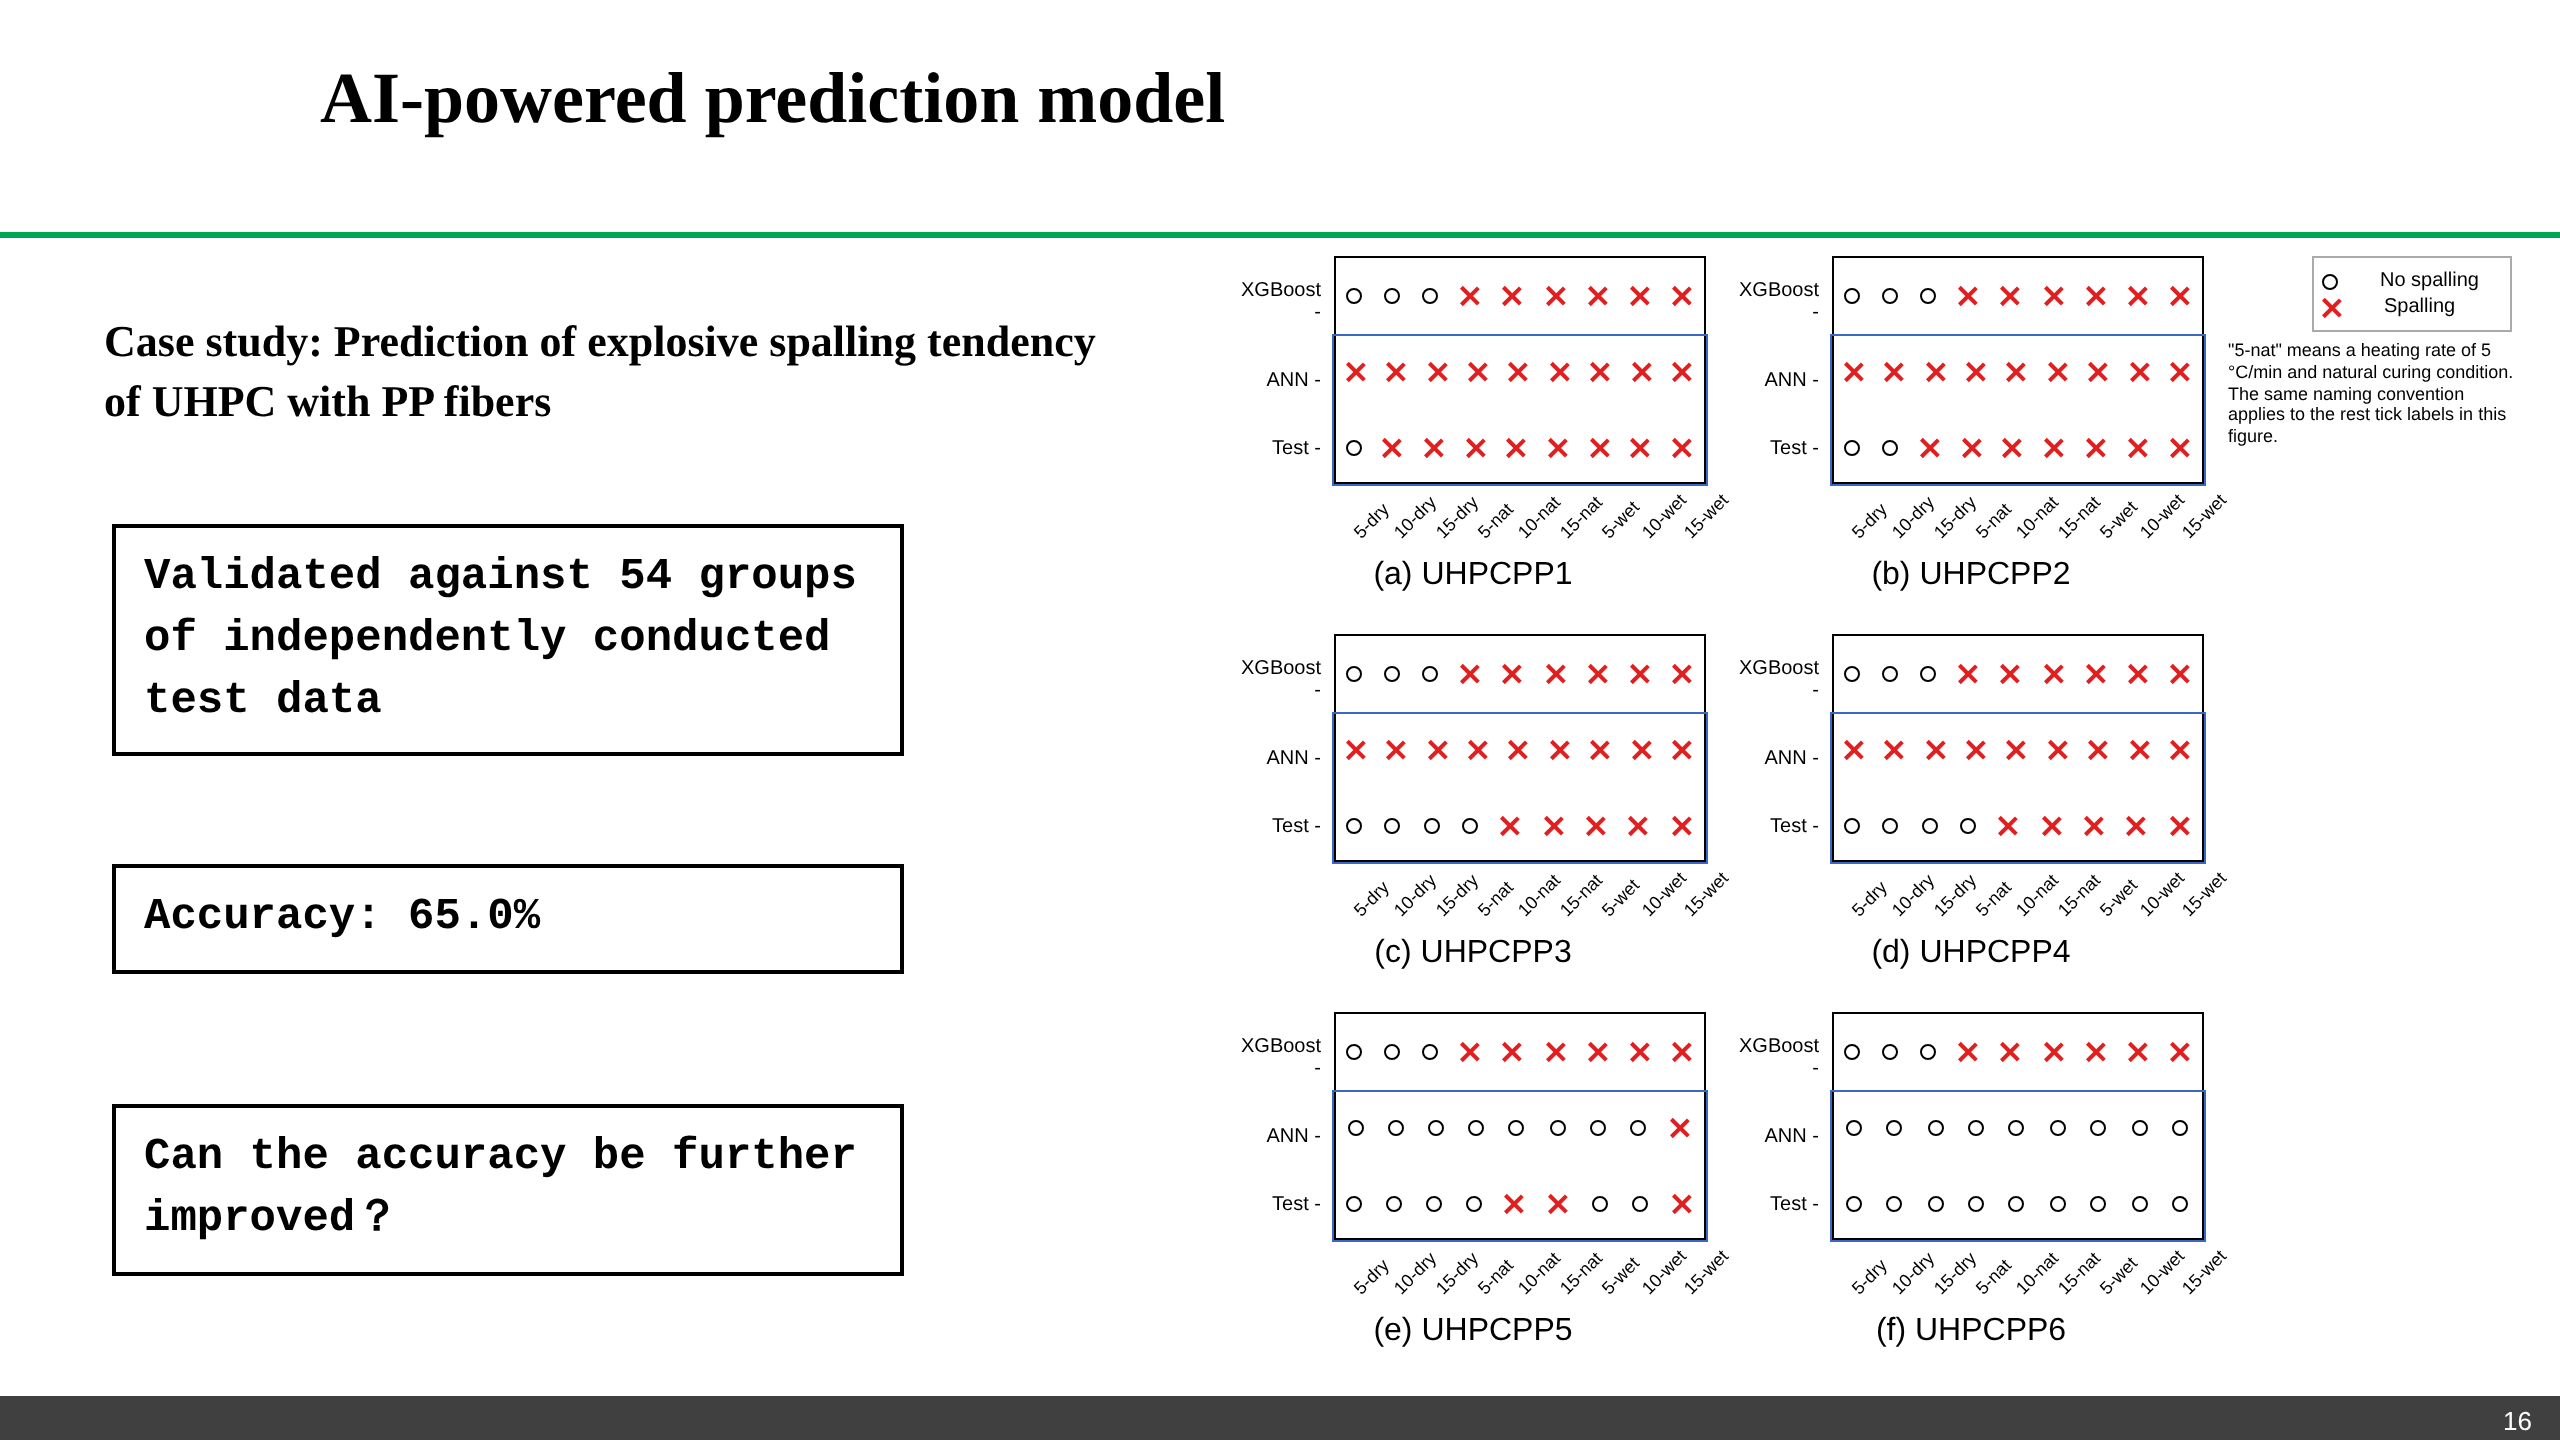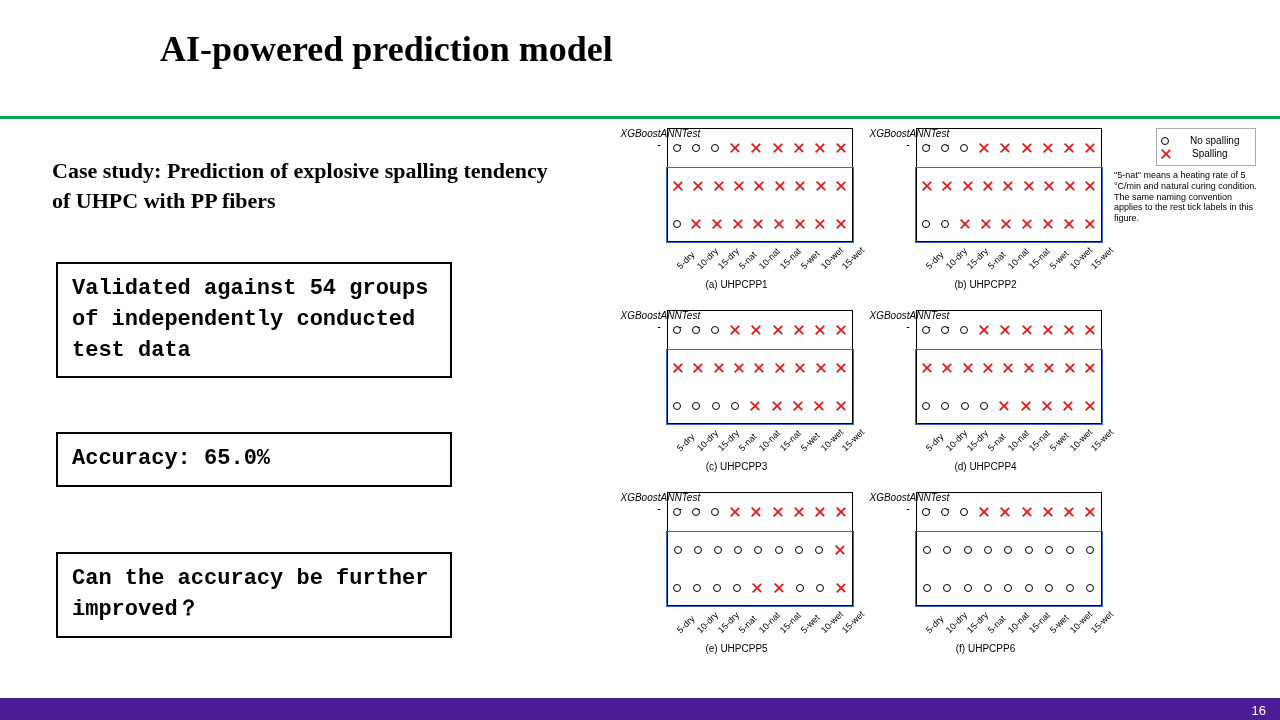--- a/index.html
+++ b/index.html
@@ -5,41 +5,41 @@
   * { box-sizing: border-box; margin: 0; padding: 0; }
   html, body { width: 1280px; height: 720px; font-family: "Times New Roman", serif; background: #fff; color: #000; overflow: hidden; }
   .slide { width: 1280px; height: 720px; position: relative; }
   .title { position: absolute; left: 160px; top: 28px; font-size: 36px; font-weight: bold; font-family: Liberation Serif, serif; }
   .rule { position: absolute; left: 0; top: 116px; width: 1280px; height: 3px; background: #00a651; }
   .subtitle { position: absolute; left: 52px; top: 156px; width: 500px; font-size: 22px; font-weight: bold; line-height: 1.35; }
   .box { position: absolute; border: 2px solid #000; padding: 10px 14px; font-size: 22px; font-weight: bold; line-height: 1.4; font-family: Liberation Mono, monospace; }
   .box1 { left: 56px; top: 262px; width: 396px; }
   .box2 { left: 56px; top: 432px; width: 396px; }
   .box3 { left: 56px; top: 552px; width: 396px; }
-  .footer { position: absolute; left: 0; bottom: 0; width: 1280px; height: 22px; background: #4c1d95; }
+  .footer { position: absolute; left: 0; bottom: 0; width: 1280px; height: 22px; background: #404040; }
   .pageno { position: absolute; right: 14px; bottom: 2px; color: #fff; font-family: Arial, sans-serif; font-size: 13px; }
   .charts { position: absolute; left: 620px; top: 128px; width: 640px; font-family: Arial, sans-serif; font-size: 10px; }
   .chart-grid { display: grid; grid-template-columns: 233px 233px; grid-column-gap: 16px; grid-row-gap: 20px; }
   .panel { display: flex; flex-direction: column; align-items: center; }
   .panel-body { position: relative; height: 114px; display: flex; }
-  .ylabels { display: flex; flex-direction: row; justify-content: space-around; width: 46px; text-align: right; padding-right: 6px; height: 114px; font-style: italic; }
+  .ylabels { display: flex; flex-direction: column; justify-content: space-around; width: 46px; text-align: right; padding-right: 6px; height: 114px; }
   .plot { border: 1px solid #000; width: 186px; height: 114px; position: relative; }
   .row { position: absolute; left: 0; width: 100%; display: flex; justify-content: space-around; align-items: center; height: 22px; }
   .row0 { top: 8px; }
   .row1 { top: 46px; }
   .row2 { top: 84px; }
   .highlight { position: absolute; left: -2px; right: -2px; top: 38px; height: 76px; border: 1.8px solid #3a66c8; pointer-events: none; }
   .mark-o { width: 8px; height: 8px; border: 1px solid #000; border-radius: 50%; }
   .mark-x { width: 10px; height: 10px; position: relative; }
   .mark-x::before, .mark-x::after { content: ""; position: absolute; left: 4px; top: -1px; width: 1.6px; height: 12px; background: #e02020; }
   .mark-x::before { transform: rotate(45deg); }
   .mark-x::after { transform: rotate(-45deg); }
   .xticks { width: 186px; margin-left: 46px; display: flex; justify-content: space-around; margin-top: 5px; }
   .xticks span { font-size: 9px; transform: rotate(-45deg); transform-origin: right top; white-space: nowrap; width: 10px; text-align: right; position: relative; top: 10px; }
-  .caption { margin-top: 22px; font-size: 10px; }
+  .caption { margin-top: 22px; font-size: 16px; }
   .legend { position: absolute; right: 4px; top: 0px; width: 100px; border: 1px solid #aaa; padding: 4px; background: #fff; font-size: 10px; }
   .legend-row { display: flex; align-items: center; gap: 21px; margin: 2px 0; }
   .note { position: absolute; right: 2px; top: 42px; width: 144px; font-size: 9px; line-height: 1.2; }
 </style>
 </head>
 <body>
 <div class="slide">
 
 <div class="title">AI-powered prediction model</div>
 <div class="rule"></div>

